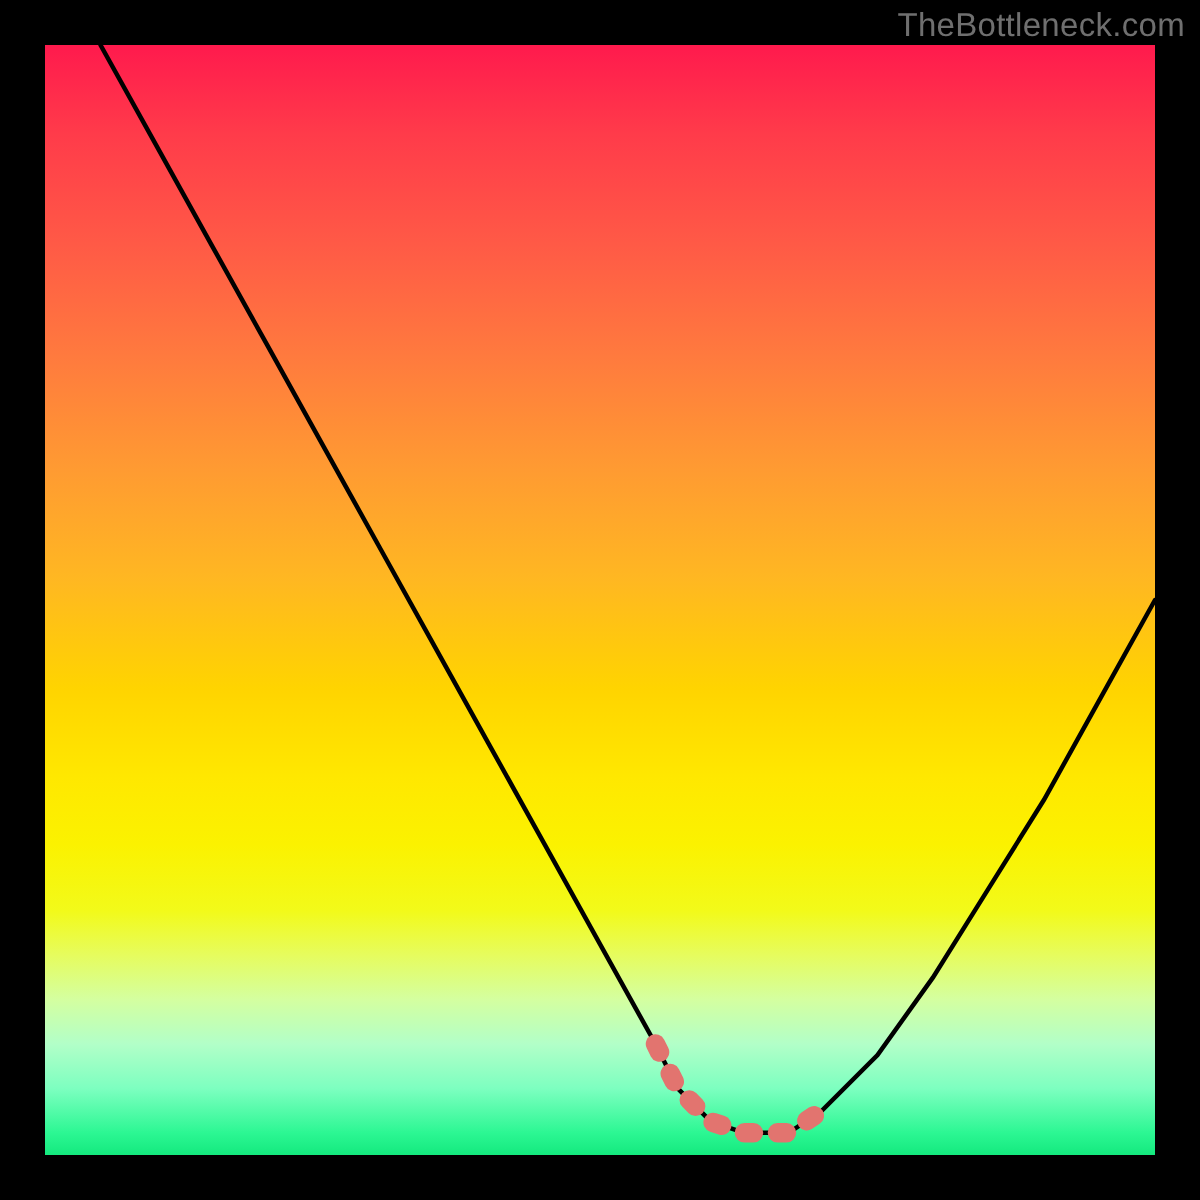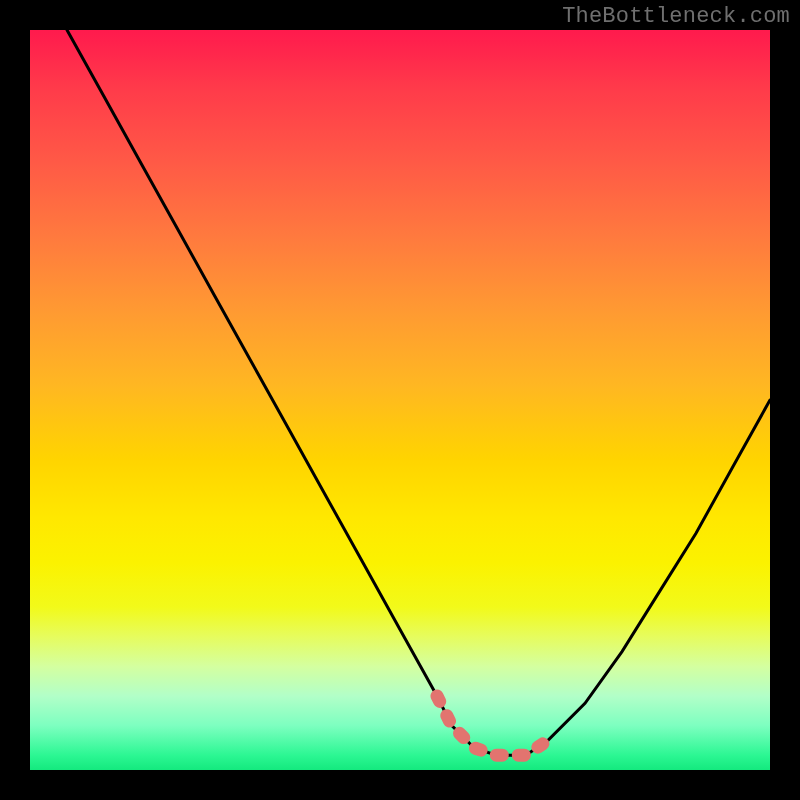--- a/index.html
+++ b/index.html
@@ -11,21 +11,20 @@
     overflow: hidden;
     font-family: Arial, Helvetica, sans-serif;
   }
   .frame {
     position: absolute;
     left: 0;
     top: 0;
     width: 800px;
     height: 710px;
     background: #000;
-    font-family: Liberation Mono, monospace;
   }
   .plot {
     position: absolute;
     left: 30px;
     top: 30px;
     width: 740px;
     height: 740px;
     background: linear-gradient(to bottom,
       #ff1a4d 0%,
       #ff3b4a 8%,

